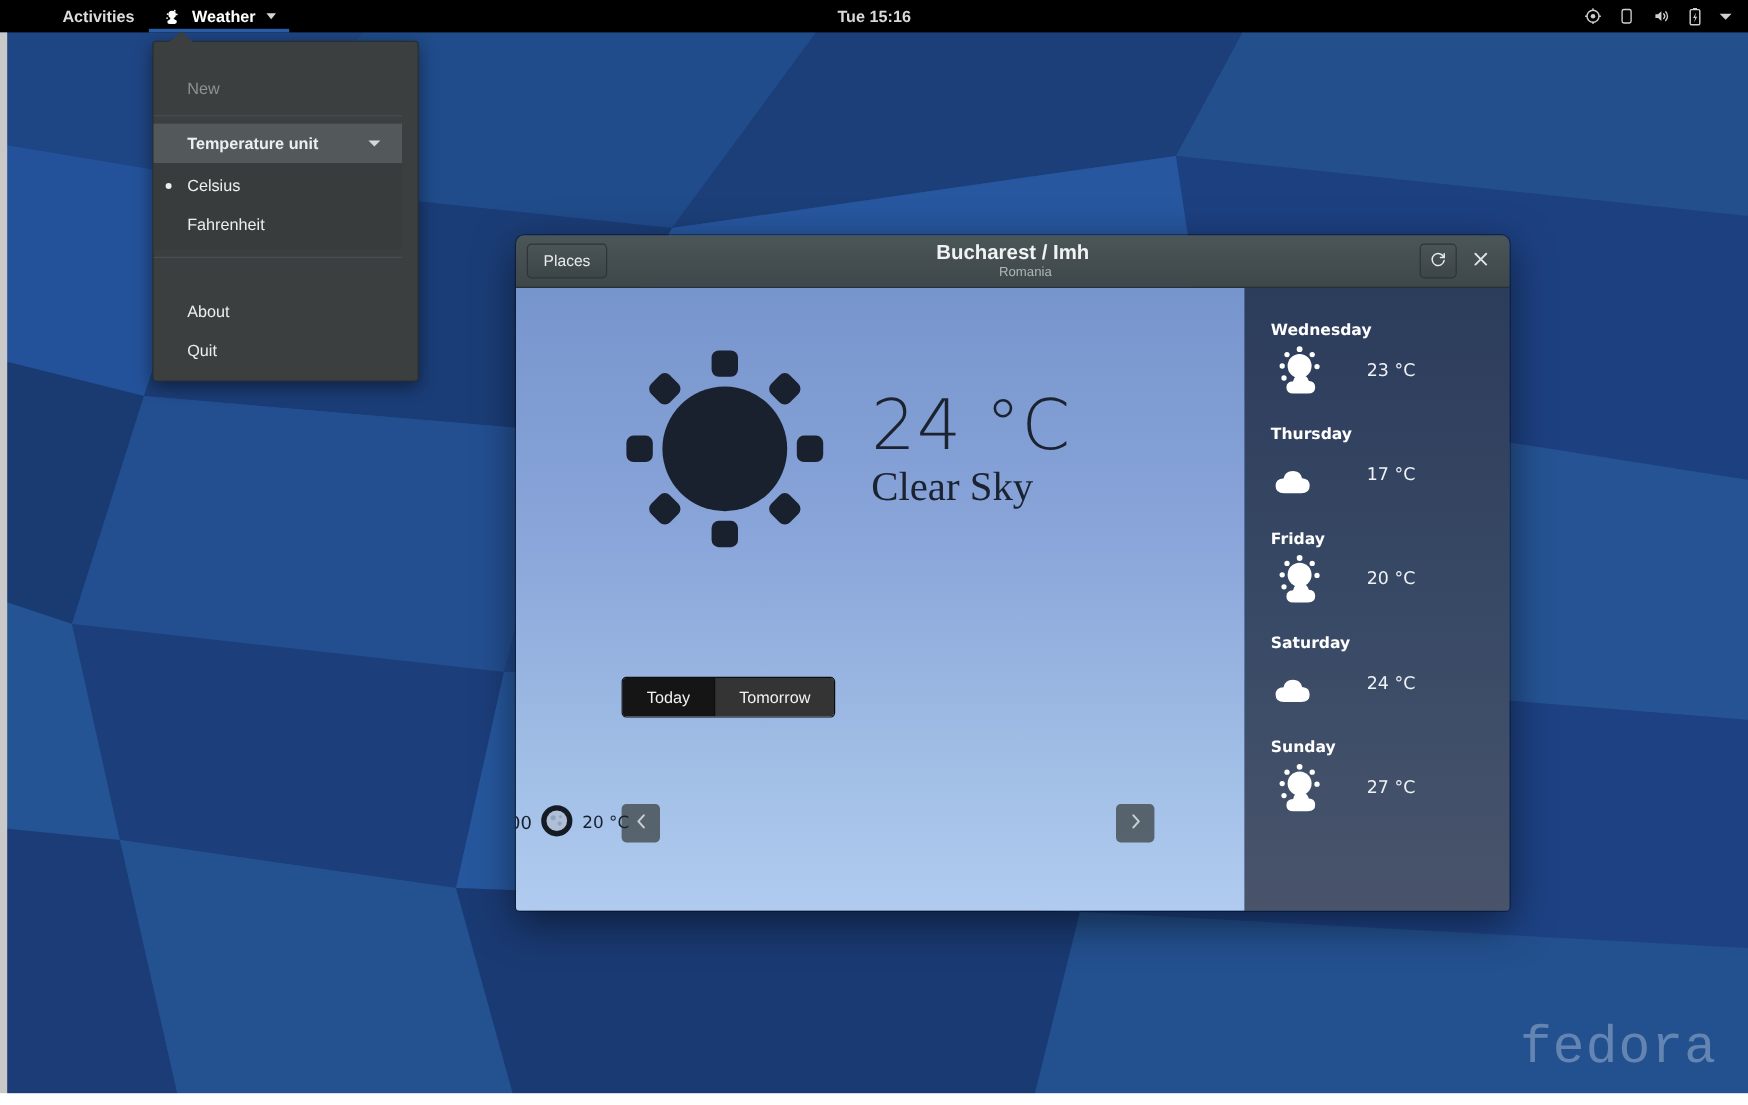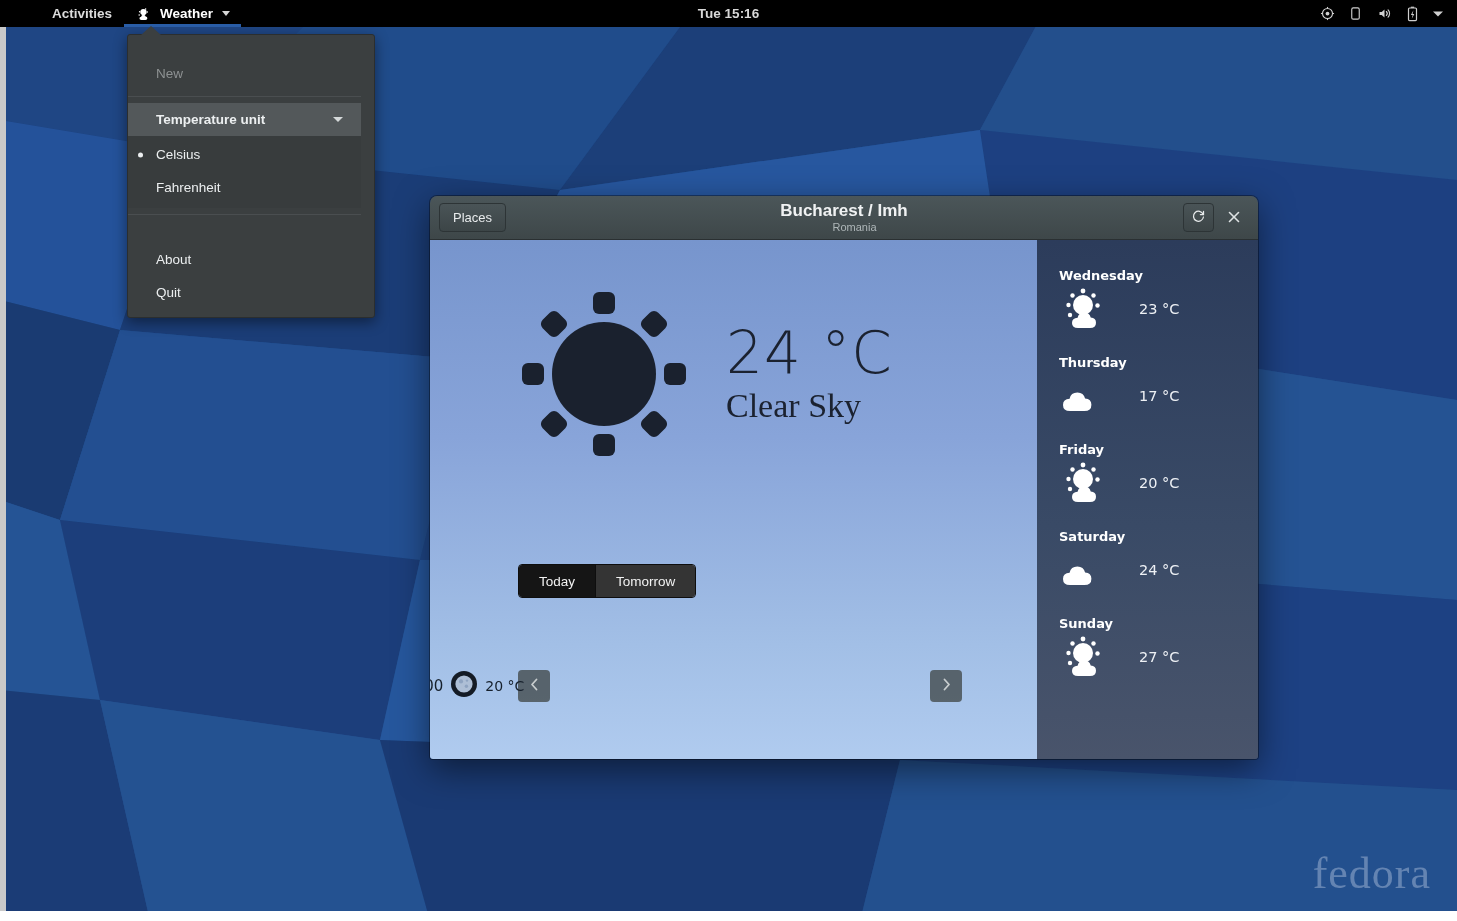--- a/index.html
+++ b/index.html
@@ -20,21 +20,21 @@
     overflow: hidden;
   }
   #desktop svg { position: absolute; inset: 0; width: 100%; height: 100%; display: block; }
 
   #fedora-mark {
     position: absolute;
     right: 26px; bottom: 22px;
     font-size: 44px;
     letter-spacing: 1px;
     color: rgba(190, 205, 228, 0.42);
-    font-family: Liberation Serif, serif;
+    font-family: Liberation Mono, monospace;
     font-weight: 300;
     user-select: none;
   }
 
   
   #topbar {
     position: absolute; top: 0; left: 0;
     width: 1457px; height: 27px;
     background: #000000;
     display: flex; align-items: center;
@@ -80,21 +80,21 @@
     margin-left: auto;
     display: flex; align-items: center; gap: 13px;
     padding-right: 13px;
   }
   #tray .ticon { display: flex; align-items: center; }
 
   
   #appmenu {
     position: absolute;
     left: 127px; top: 34px;
-    width: 248px;
+    width: 222px;
     background: #3b3f40;
     border: 1px solid #2b2e2f;
     border-radius: 3px;
     box-shadow: 0 4px 14px rgba(0,0,0,0.45);
     z-index: 50;
     font-size: 13.5px;
     color: #eceff0;
     padding: 0 13px 8px 0;
   }
   #appmenu .pointer {

